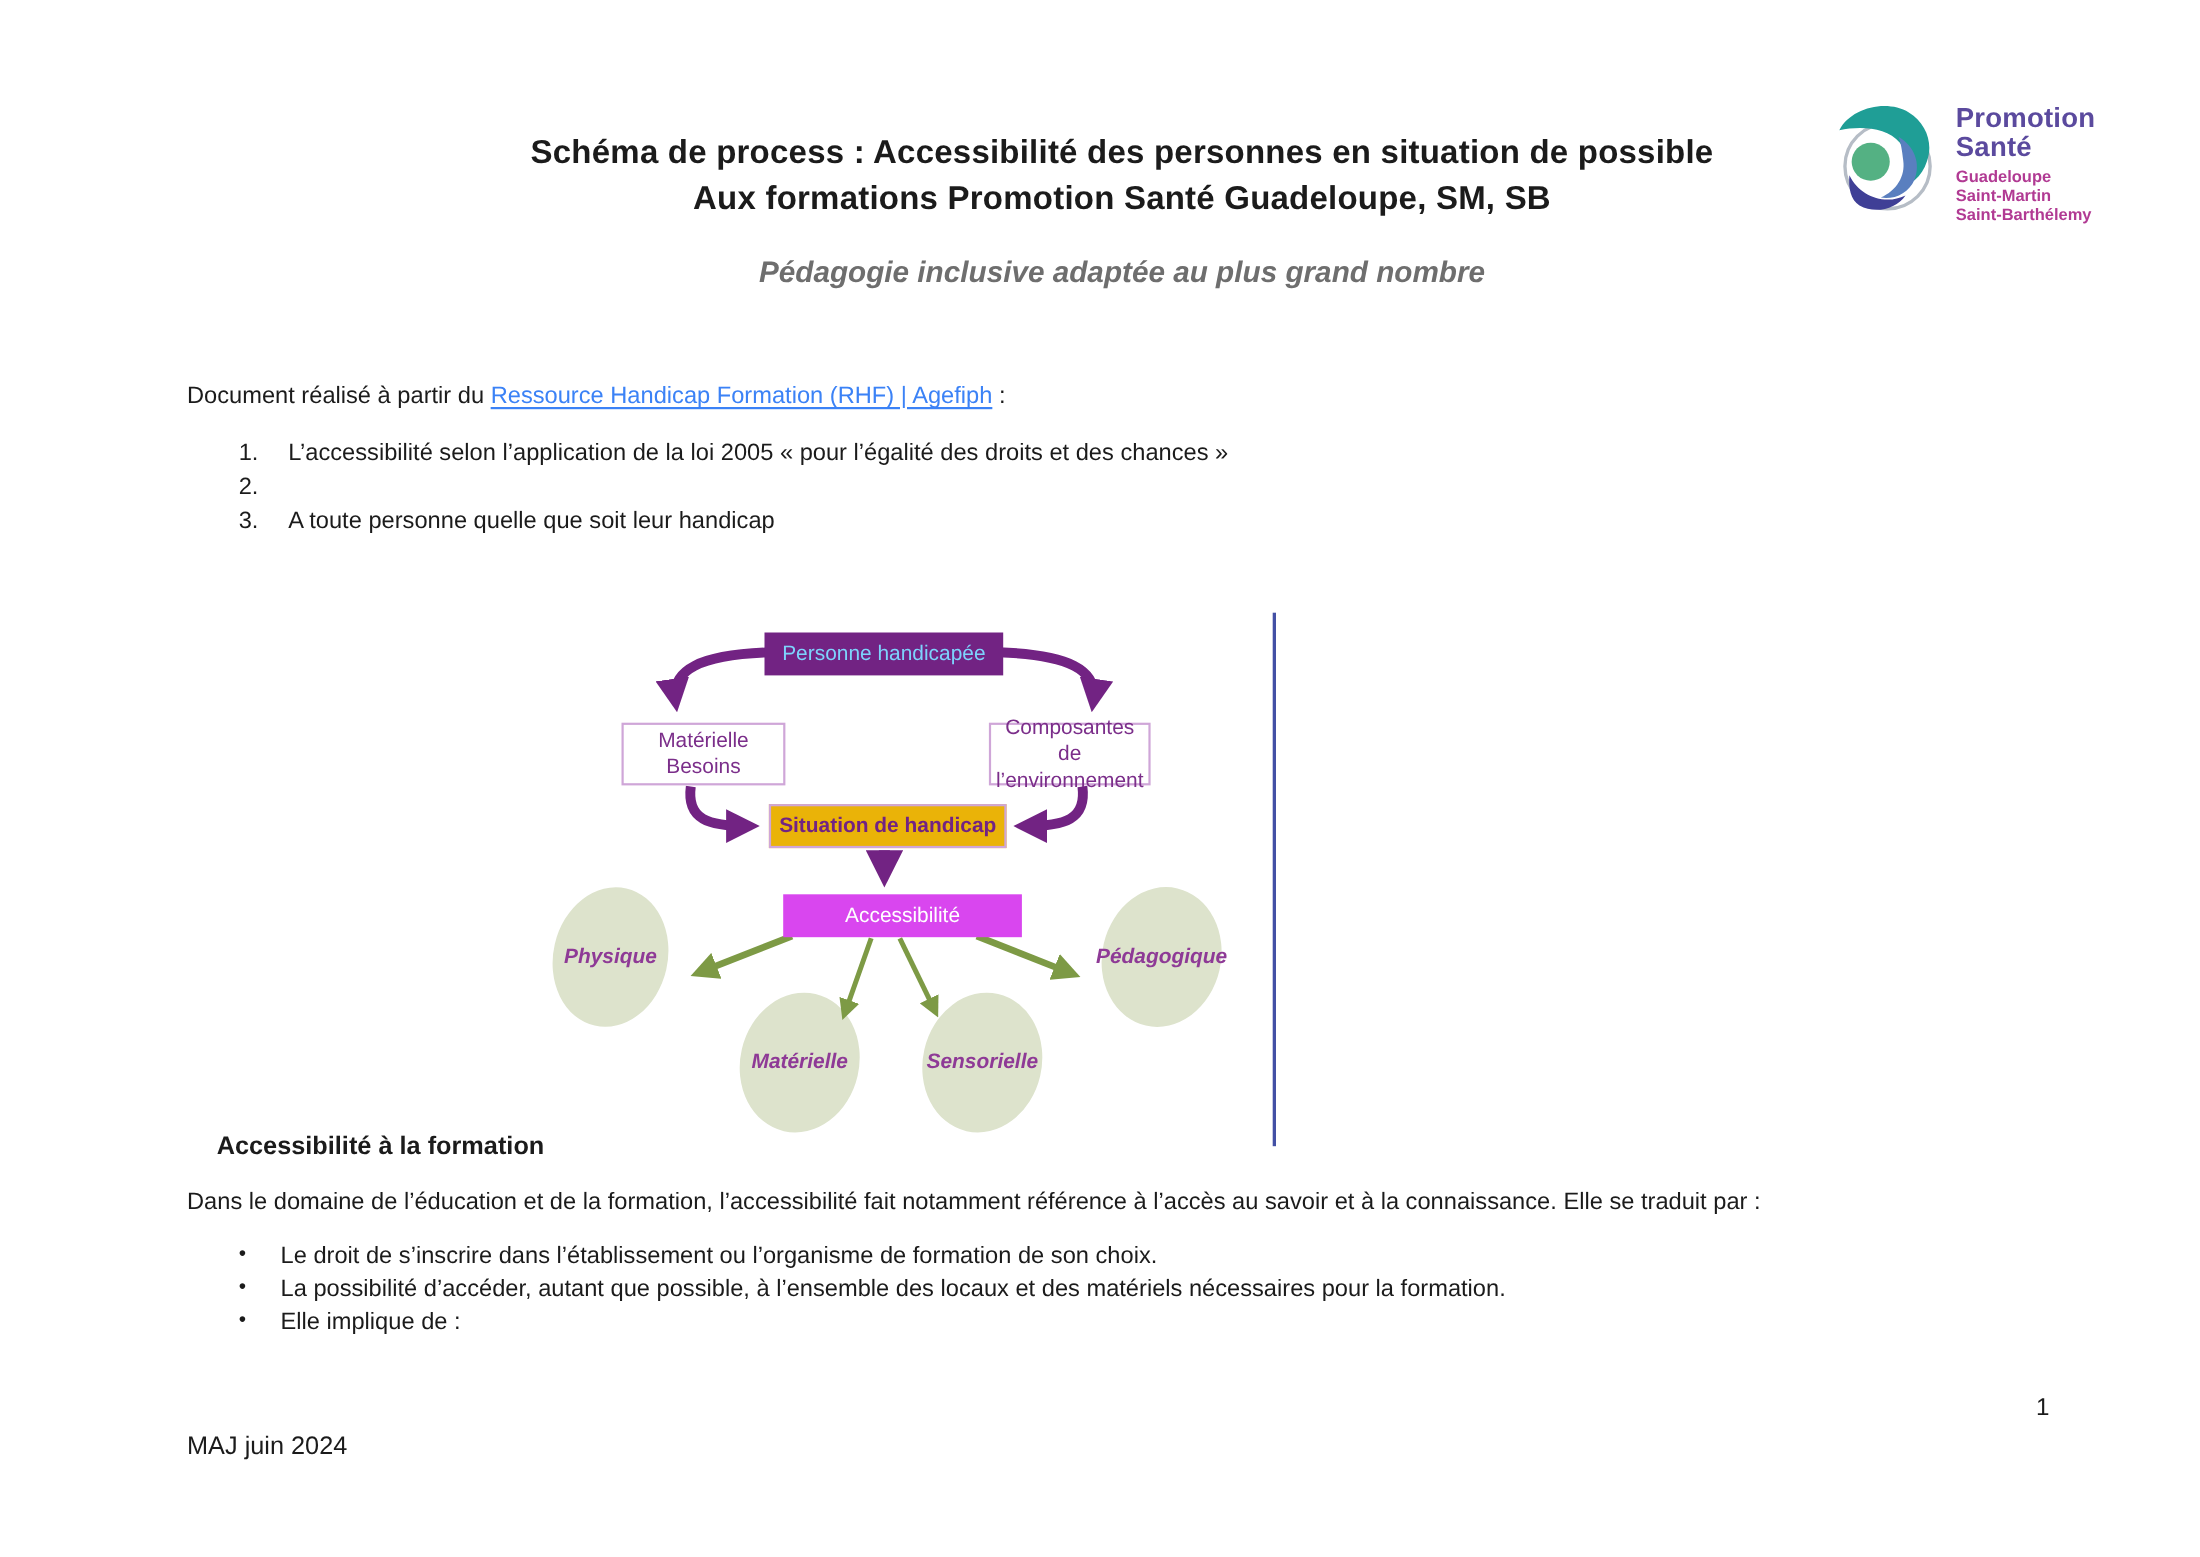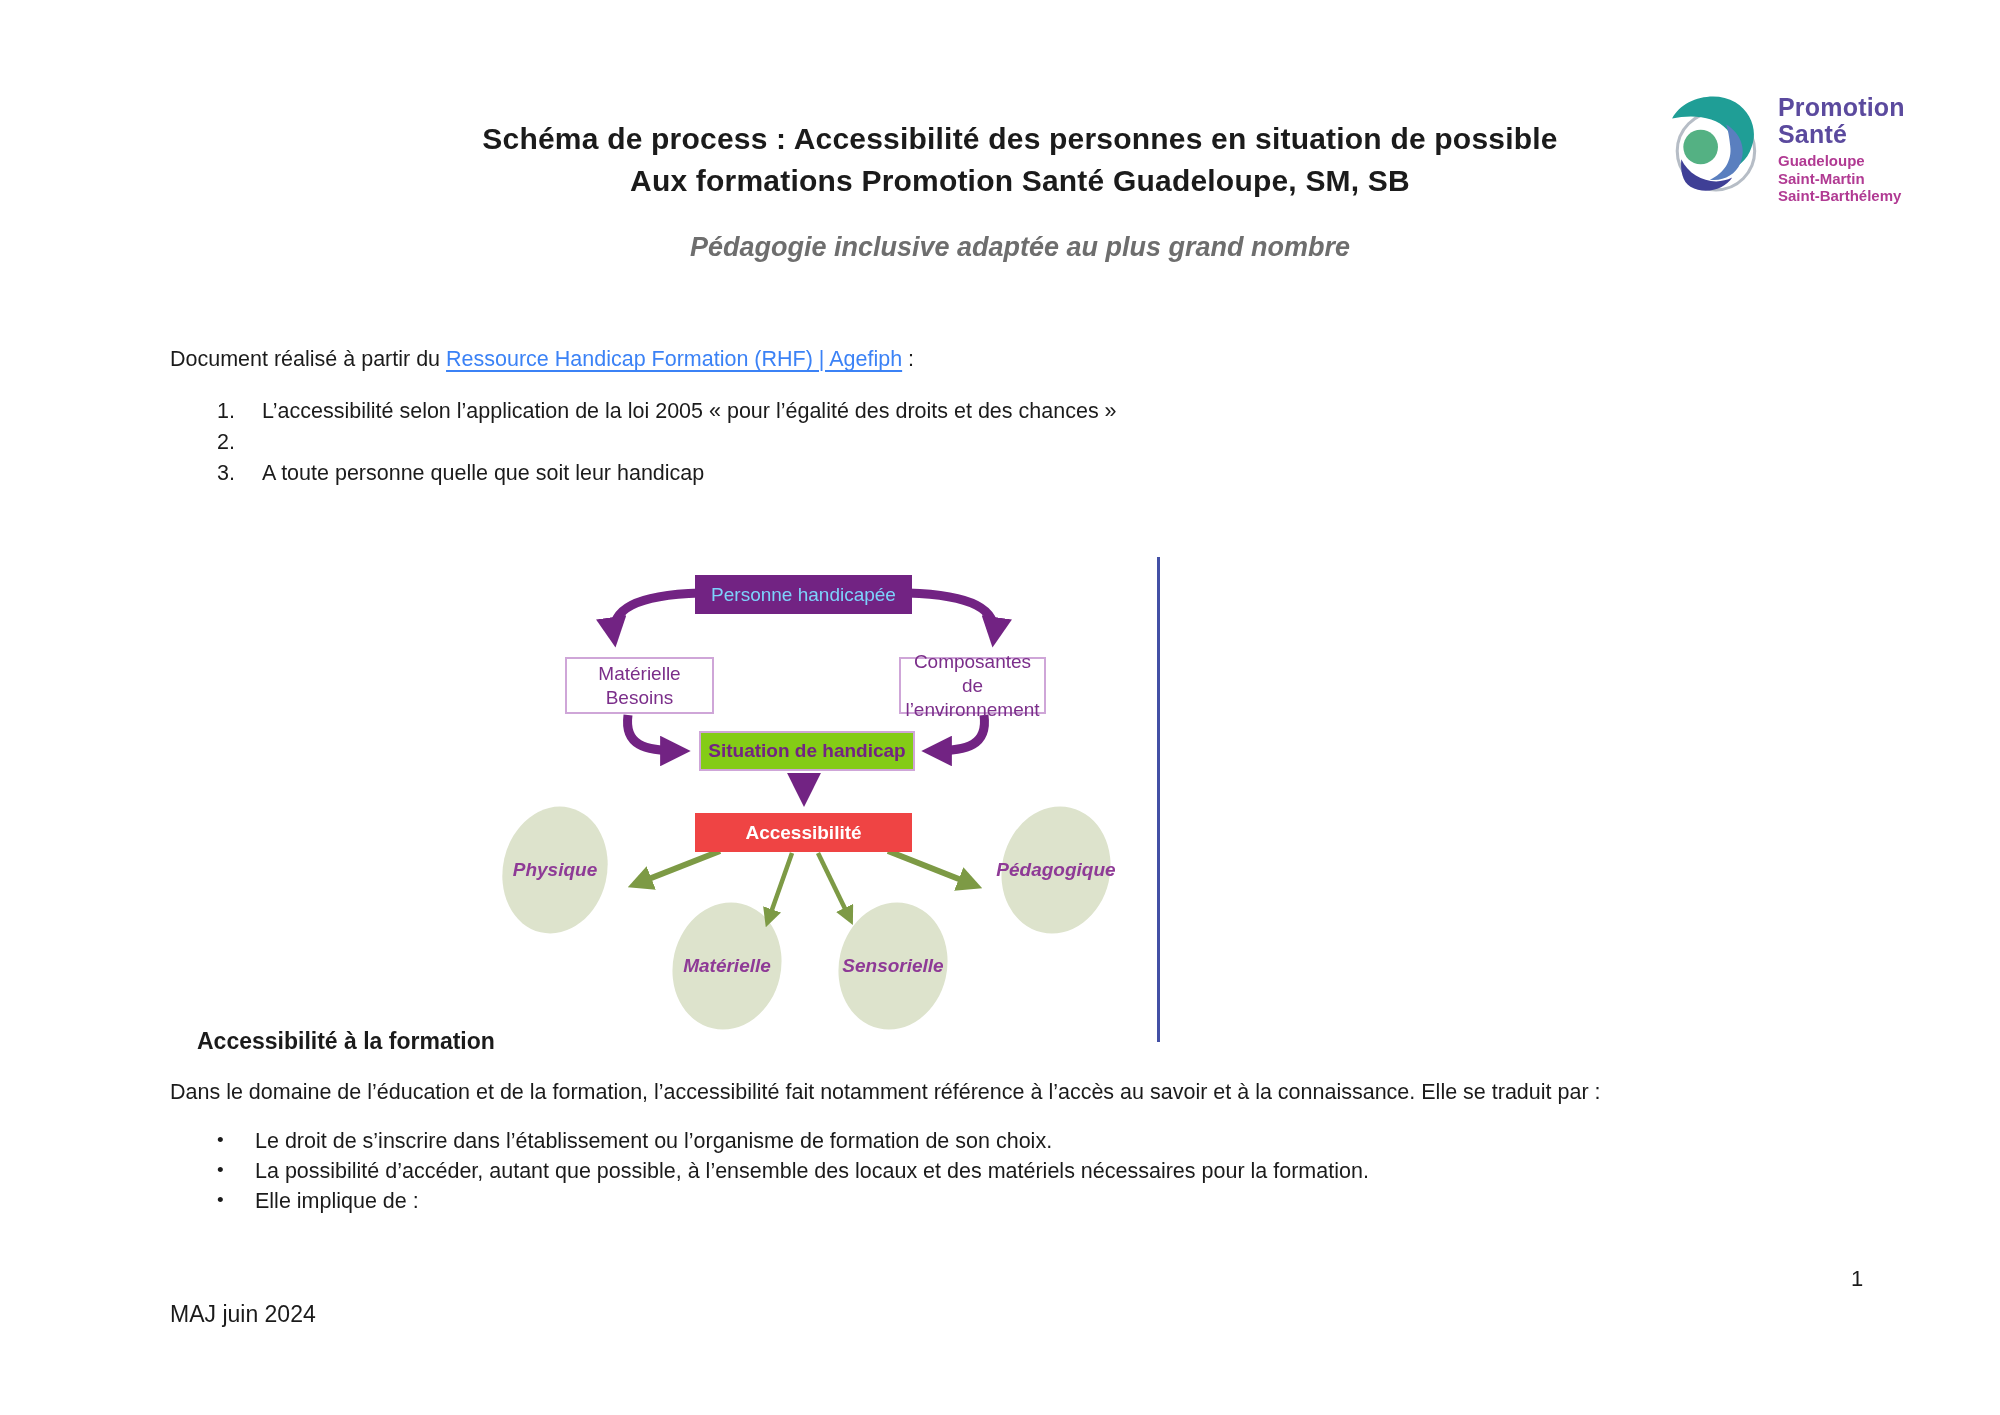--- a/index.html
+++ b/index.html
@@ -27,22 +27,22 @@
   .numrow{display:flex;white-space:nowrap;height:31px;align-items:flex-start;}
   .numrow .num{width:45px;flex:0 0 45px;}
 
   
   .diagram{position:absolute;left:420px;top:545px;width:780px;height:510px;}
   .diagram svg.arrows{position:absolute;left:0;top:0;width:780px;height:510px;}
   .dbox{position:absolute;display:flex;align-items:center;justify-content:center;
         text-align:center;box-sizing:border-box;font-size:19px;line-height:24px;}
   .dbox.solid-purple{background:#722383;color:#7dd3fc;font-weight:400;}
   .dbox.outline{background:#fff;border:2px solid #cfa6d8;color:#7b2e8a;}
-  .dbox.outline-bold{background:#84cc16;border:2px solid #cfa6d8;color:#722383;font-weight:700;}
-  .dbox.solid-green{background:#ef4444;color:#fff;font-weight:700;}
+  .dbox.outline-bold{background:#eab308;border:2px solid #cfa6d8;color:#722383;font-weight:700;}
+  .dbox.solid-green{background:#d946ef;color:#fff;font-weight:400;margin-left:17px;}
   .ellipse{position:absolute;background:#dde3cc;border-radius:50%;}
   .ellipse-label{position:absolute;transform:translate(-50%,-50%);font-size:19px;font-style:italic;
                  color:#8e3a96;white-space:nowrap;font-weight:600;}
   .vline{position:absolute;left:1157px;top:557px;width:3px;height:485px;background:#4350a5;}
 
   
   .section-heading{position:absolute;left:197px;top:1028px;font-size:23px;font-weight:700;white-space:nowrap;}
   .paragraph{position:absolute;left:170px;top:1080px;font-size:21.5px;white-space:nowrap;}
   .bullets{position:absolute;left:217px;top:1129px;font-size:21.5px;}
   .bulrow{display:flex;white-space:nowrap;height:30px;align-items:flex-start;}

